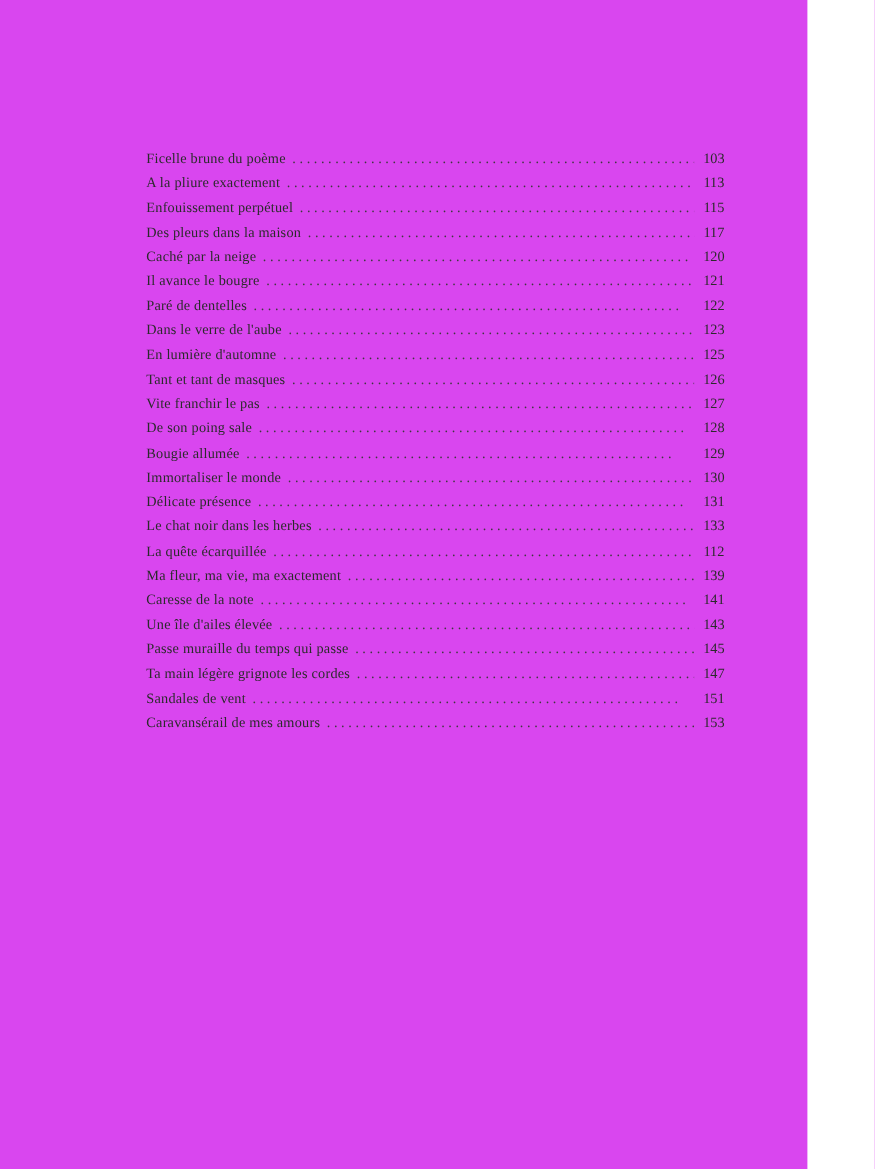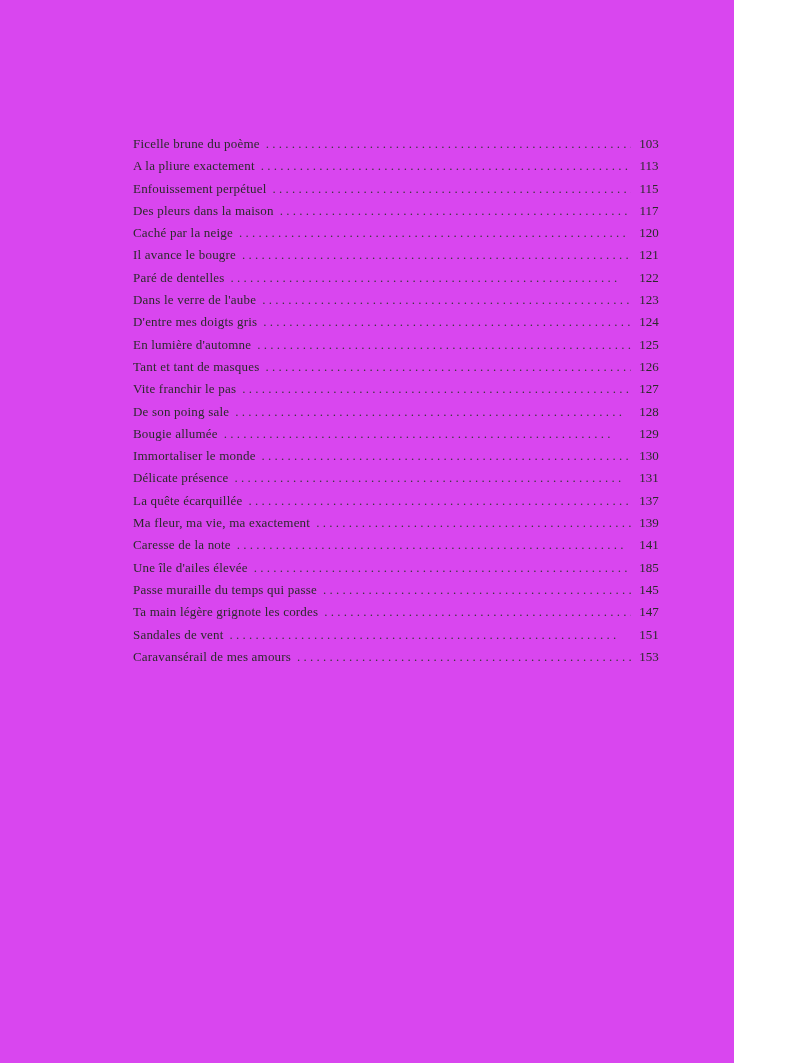--- a/index.html
+++ b/index.html
@@ -98,25 +98,20 @@
     <span class="leader"></span>
     <span class="page-num">122</span>
   </div>
 
   <div class="row">
     <span class="title">Dans le verre de l'aube</span>
     <span class="leader"></span>
     <span class="page-num">123</span>
   </div>
 
-  <div class="row">
-    <span class="title">D'entre mes doigts gris</span>
-    <span class="leader"></span>
-    <span class="page-num">124</span>
-  </div>
 
   <div class="row">
     <span class="title">En lumière d'automne</span>
     <span class="leader"></span>
     <span class="page-num">125</span>
   </div>
 
   <div class="row">
     <span class="title">Tant et tant de masques</span>
     <span class="leader"></span>
@@ -146,44 +141,49 @@
     <span class="leader"></span>
     <span class="page-num">130</span>
   </div>
 
   <div class="row">
     <span class="title">Délicate présence</span>
     <span class="leader"></span>
     <span class="page-num">131</span>
   </div>
 
+  <div class="row">
+    <span class="title">Le chat noir dans les herbes</span>
+    <span class="leader"></span>
+    <span class="page-num">133</span>
+  </div>
 
 
   <div class="row">
     <span class="title">La quête écarquillée</span>
     <span class="leader"></span>
-    <span class="page-num">137</span>
+    <span class="page-num">112</span>
   </div>
 
   <div class="row">
     <span class="title">Ma fleur, ma vie, ma exactement</span>
     <span class="leader"></span>
     <span class="page-num">139</span>
   </div>
 
   <div class="row">
     <span class="title">Caresse de la note</span>
     <span class="leader"></span>
     <span class="page-num">141</span>
   </div>
 
   <div class="row">
     <span class="title">Une île d'ailes élevée</span>
     <span class="leader"></span>
-    <span class="page-num">185</span>
+    <span class="page-num">143</span>
   </div>
 
   <div class="row">
     <span class="title">Passe muraille du temps qui passe</span>
     <span class="leader"></span>
     <span class="page-num">145</span>
   </div>
 
   <div class="row">
     <span class="title">Ta main légère grignote les cordes</span>

